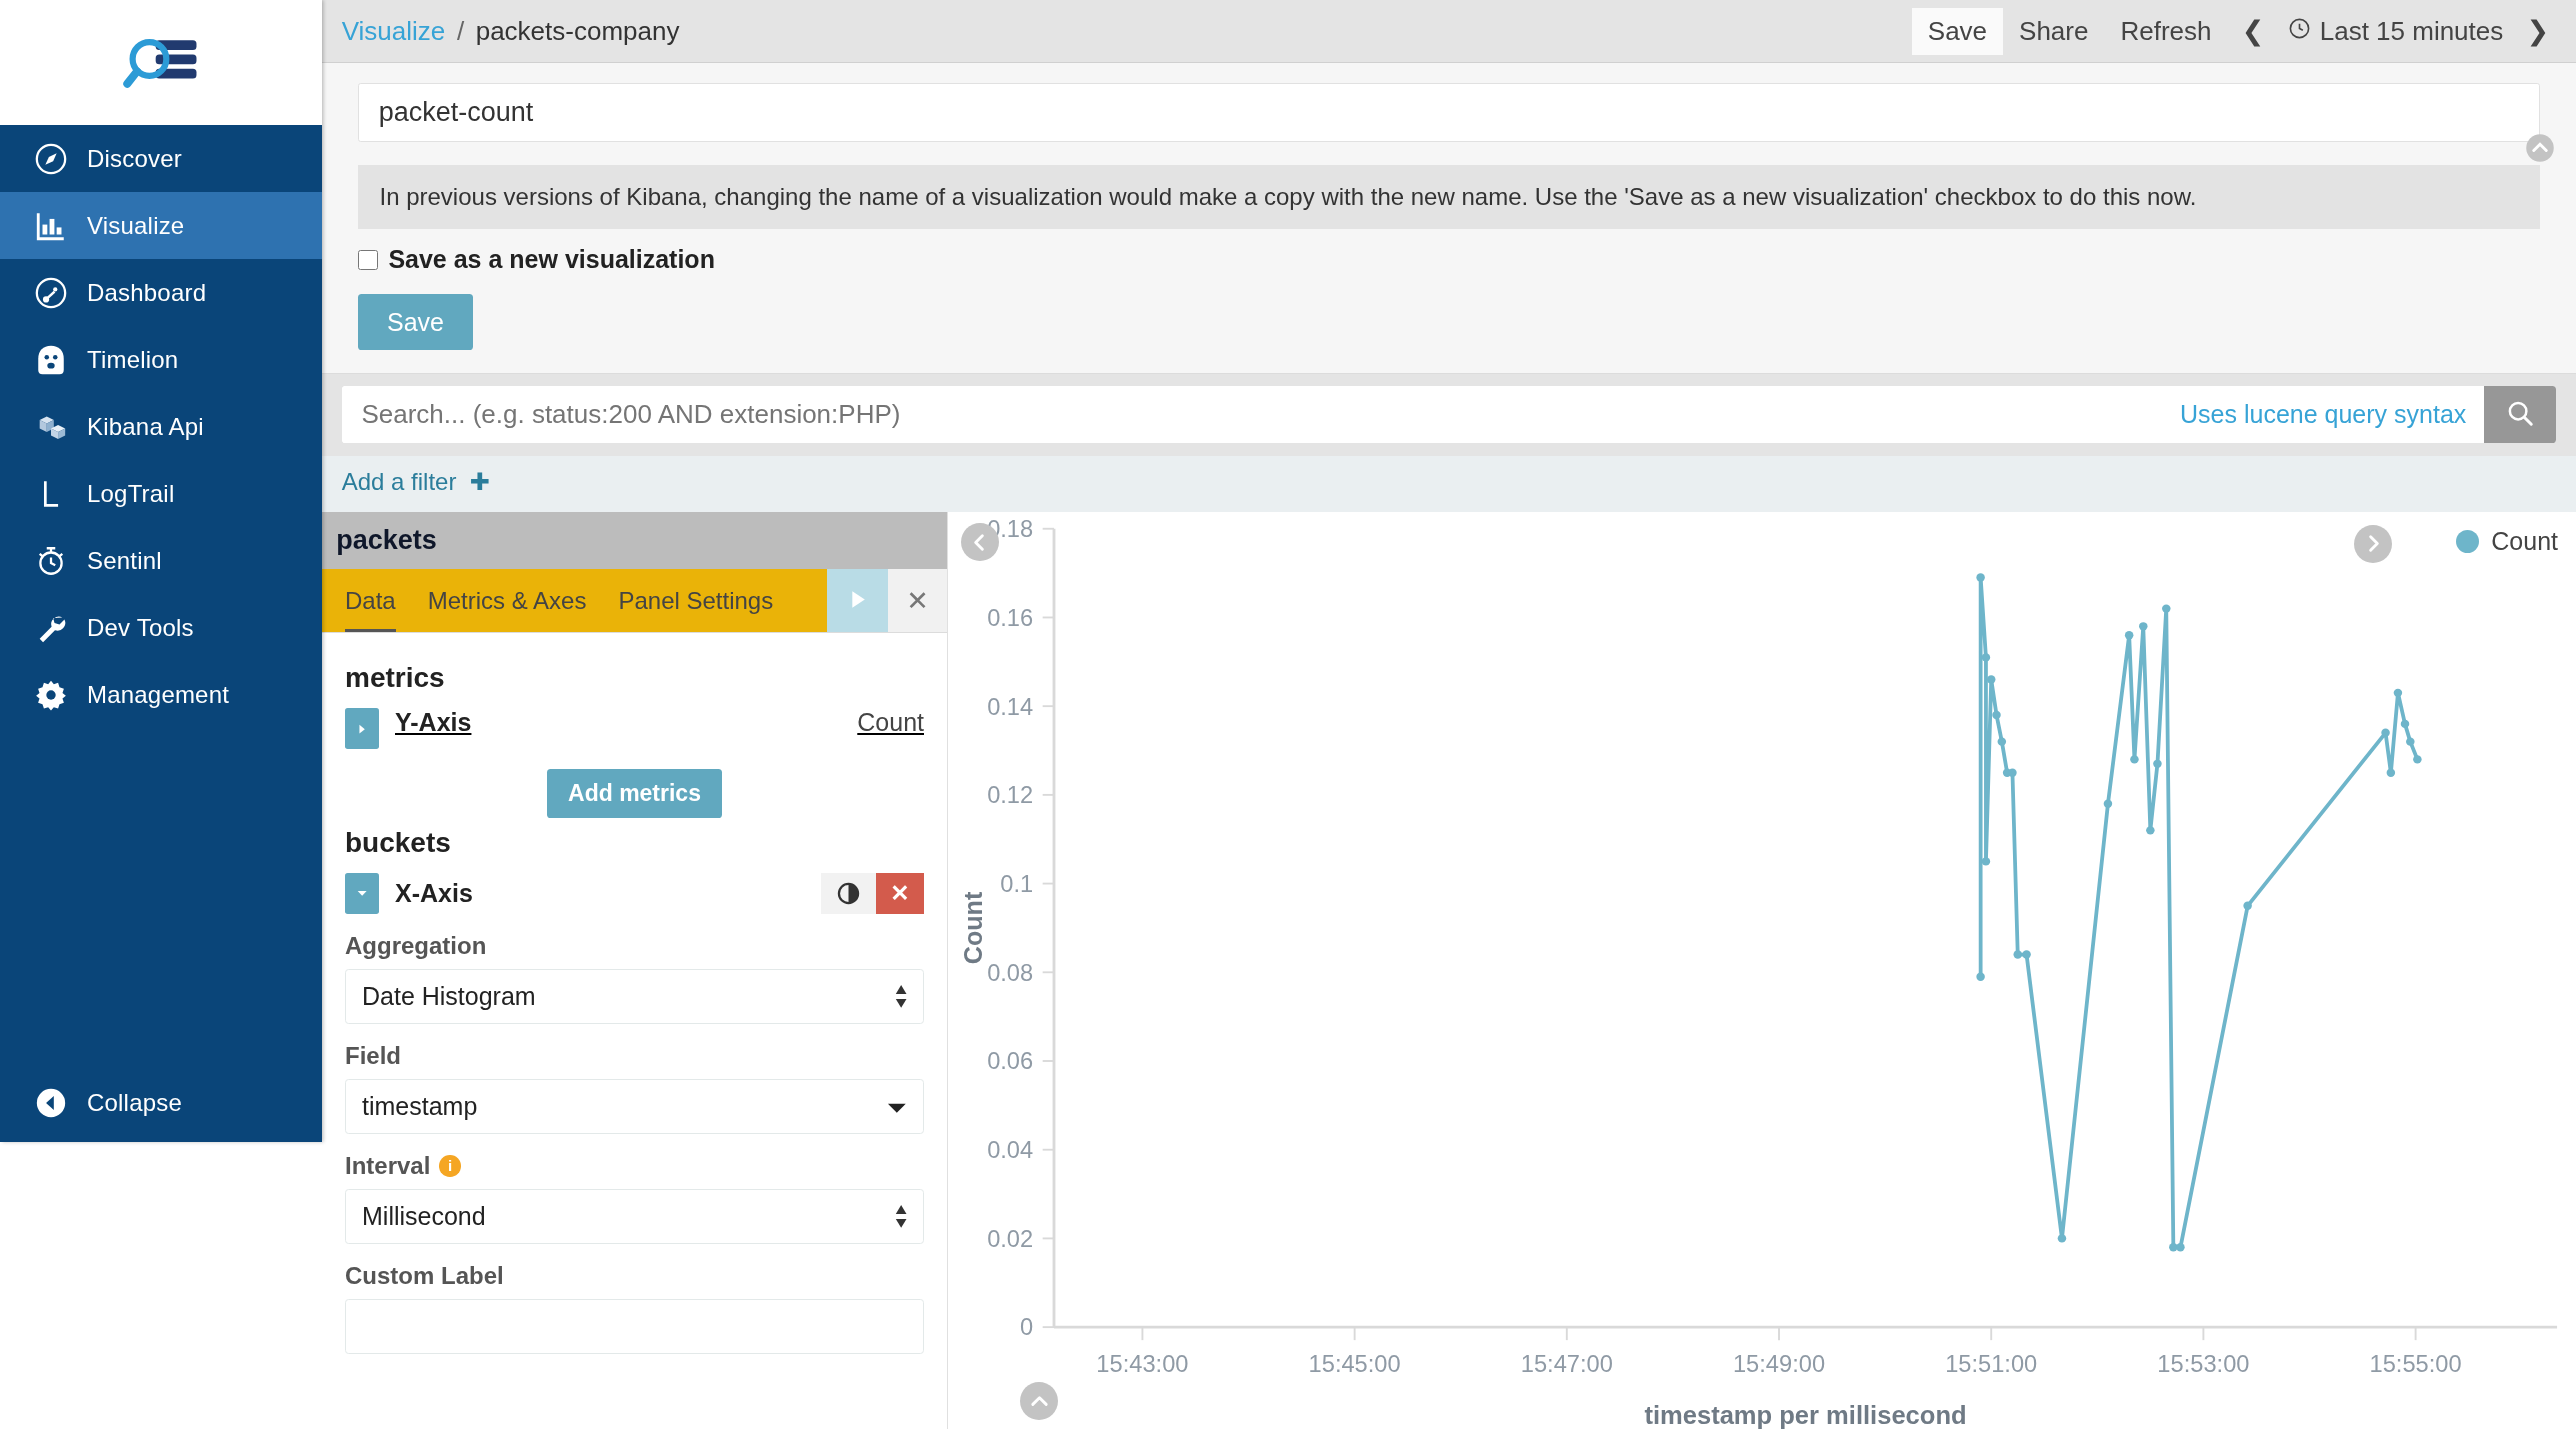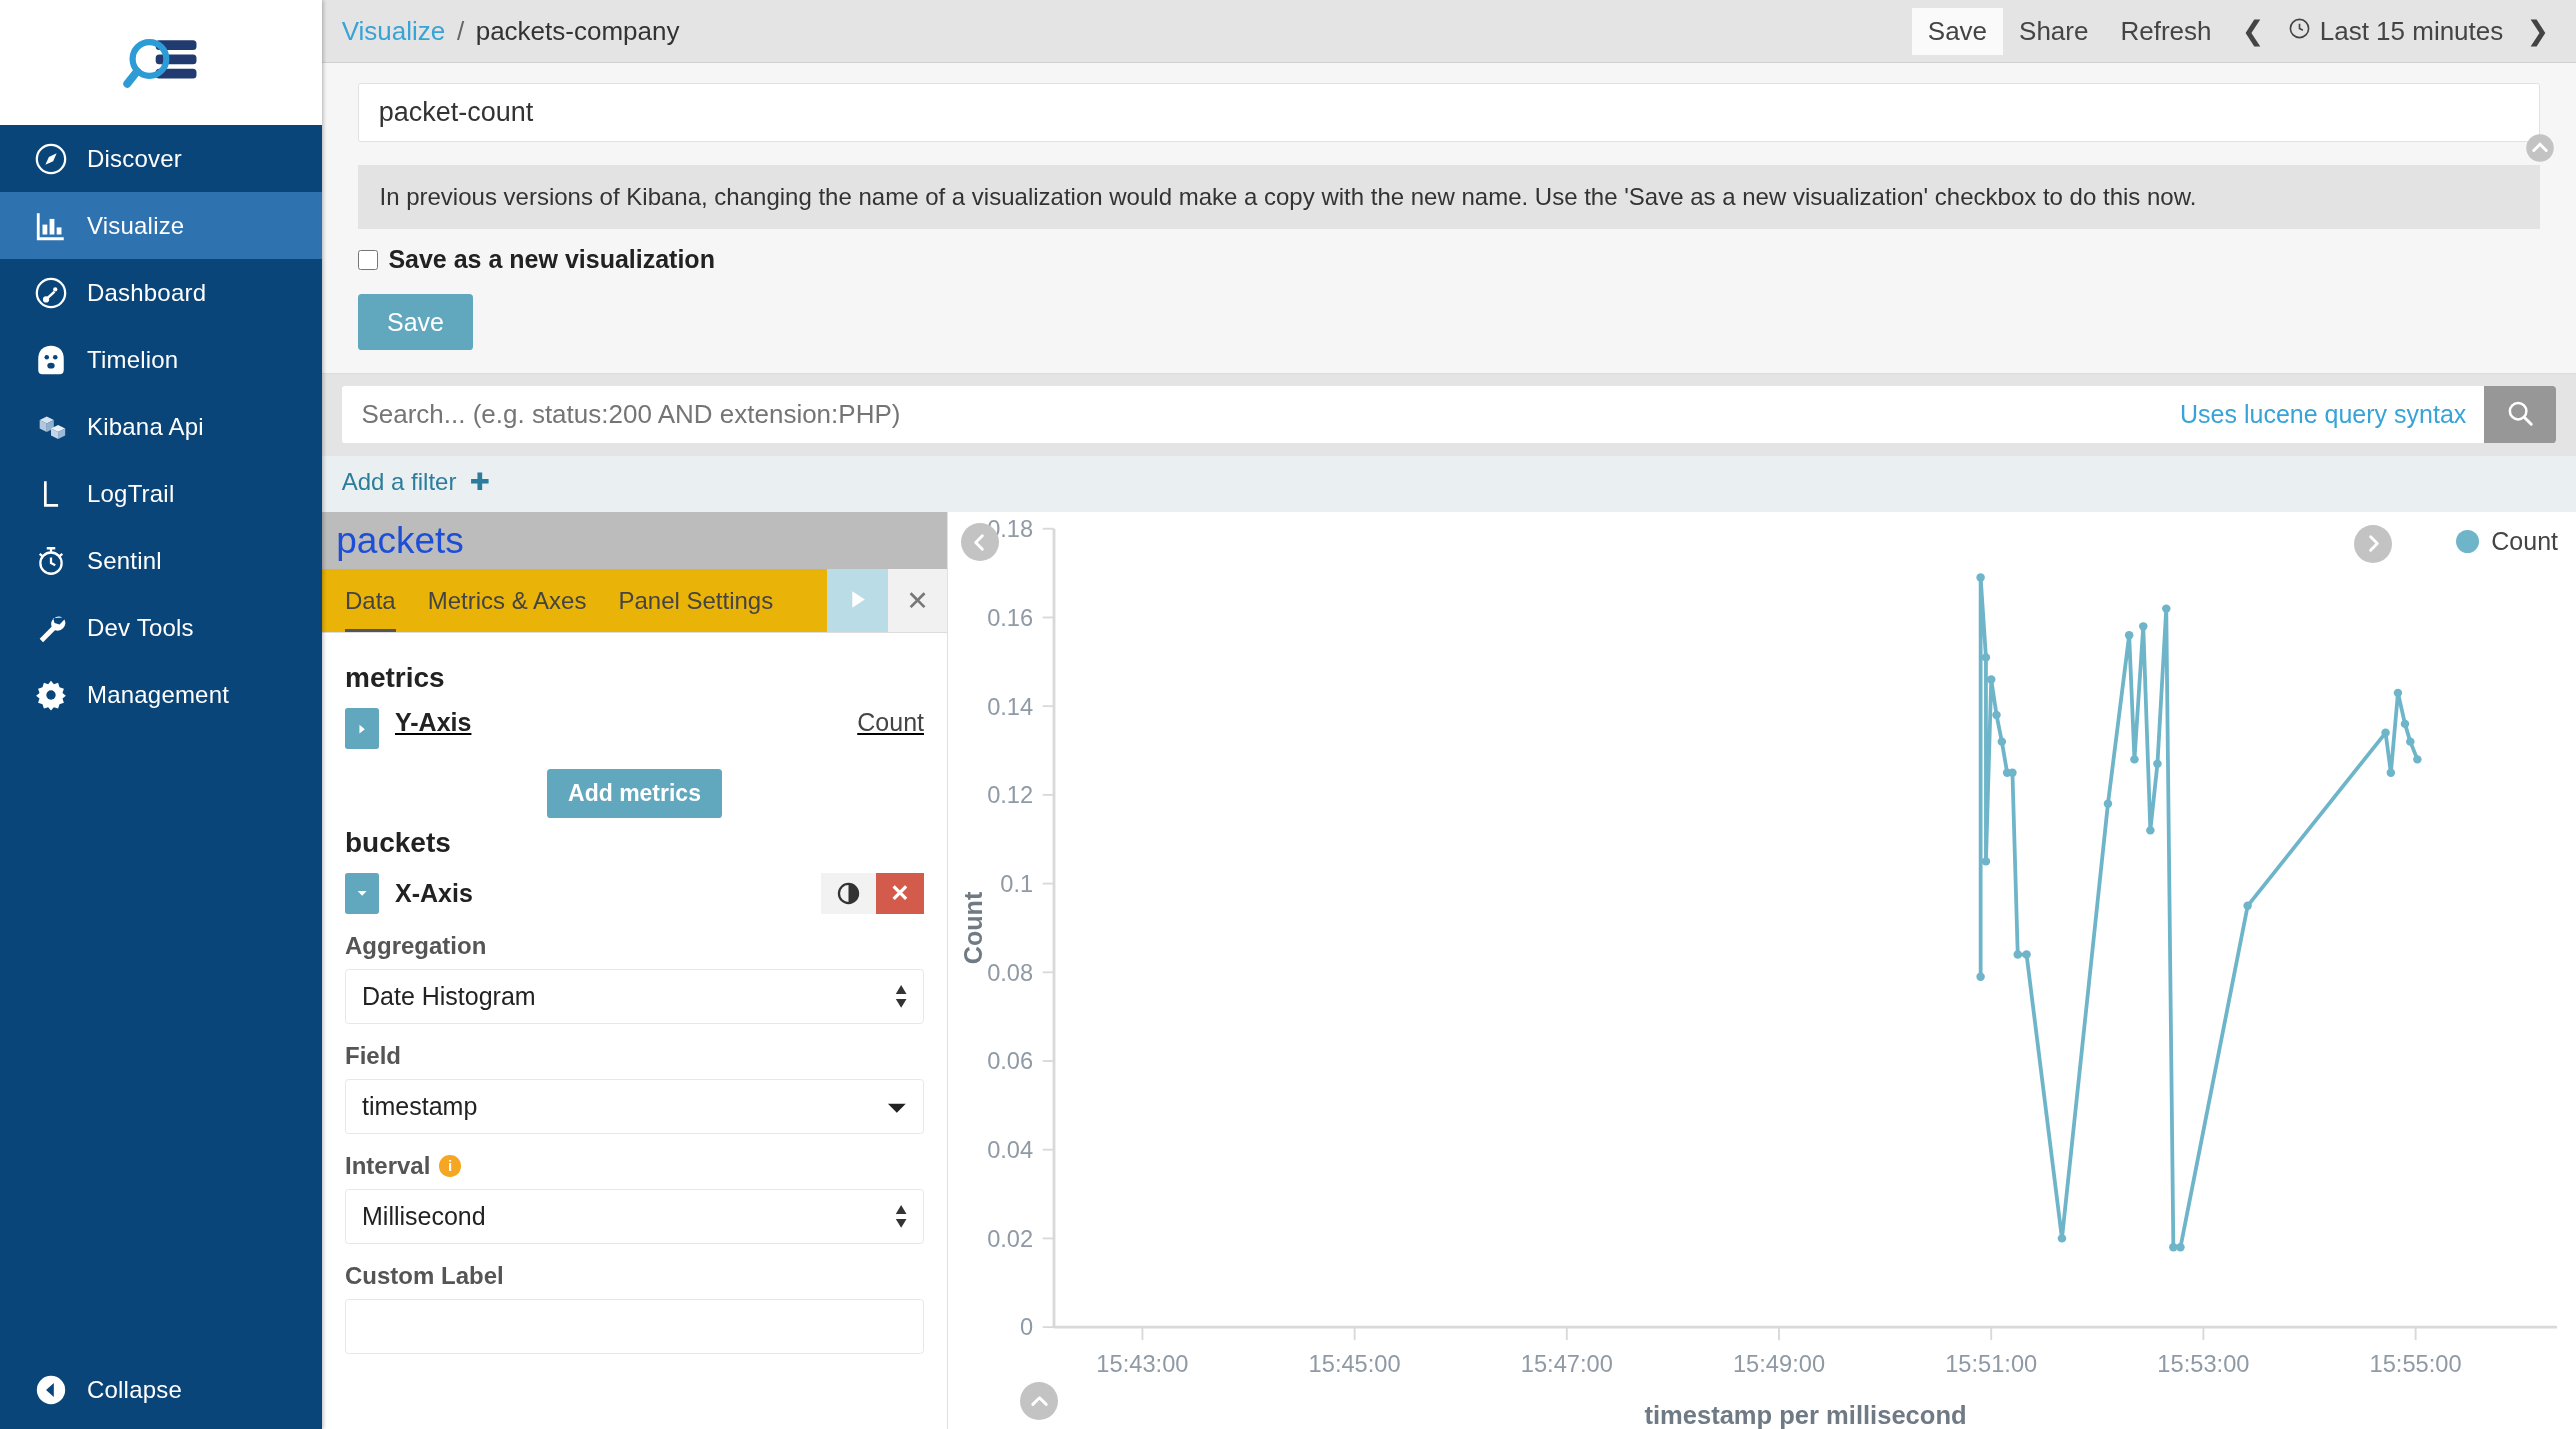--- a/index.html
+++ b/index.html
@@ -6,21 +6,21 @@
   html, body {
     width: 2576px; height: 1429px;
     font-family: "Liberation Sans", sans-serif;
     background: #ffffff;
     overflow: hidden;
   }
   #app { display: flex; width: 2576px; height: 1429px; }
 
   
   .sidebar {
-    width: 322px; min-width: 322px; height: 1429px;
+    width: 322px; min-width: 322px; height: 1142px;
     background: #0a4579; position: relative;
     display: flex; flex-direction: column;
     box-shadow: 1.8px 0 3.6px rgba(0,0,0,.25);
     z-index: 30;
   }
   .logo-area {
     height: 125px; background: #ffffff;
     display: flex; align-items: center; justify-content: center;
   }
   .kibana-logo { width: 82px; height: 55px; position: relative; }
@@ -104,21 +104,21 @@
   .filter-link { color: #2b7d9b; font-size: 24px; cursor: pointer; }
 
   
   .content { flex: 1; display: flex; min-height: 0; background: #fff; }
 
   
   .editor { width: 626px; min-width: 626px; display: flex; flex-direction: column;
             border-right: 0.9px solid #e0e0e0; position: relative; }
   .editor-head { height: 57px; background: #bcbcbc; display: flex;
                  align-items: center; padding-left: 14.3px; }
-  .editor-head-title { font-size: 37px; font-weight: normal; color: #1d4ed8; }
+  .editor-head-title { font-size: 27px; font-weight: bold; color: #0f172a; }
   .editor-tabs { height: 64px; background: #eab308; display: flex; align-items: stretch;
                  border-bottom: 0.9px solid #dcdcdc; }
   .etab { font-size: 24px; color: #444; display: flex; align-items: center;
           padding: 0 16px; cursor: pointer; position: relative; }
   .etab:first-child { padding-left: 23px; }
   .etab.active::after { content:''; position:absolute; left:23px; right:16px; bottom:0;
                         height:3.6px; background:#555; }
   .etab-actions { margin-left: auto; display: flex; }
   .btn-apply { width: 61px; background: #b9dce6; display: flex;
                align-items: center; justify-content: center; cursor: pointer; }

